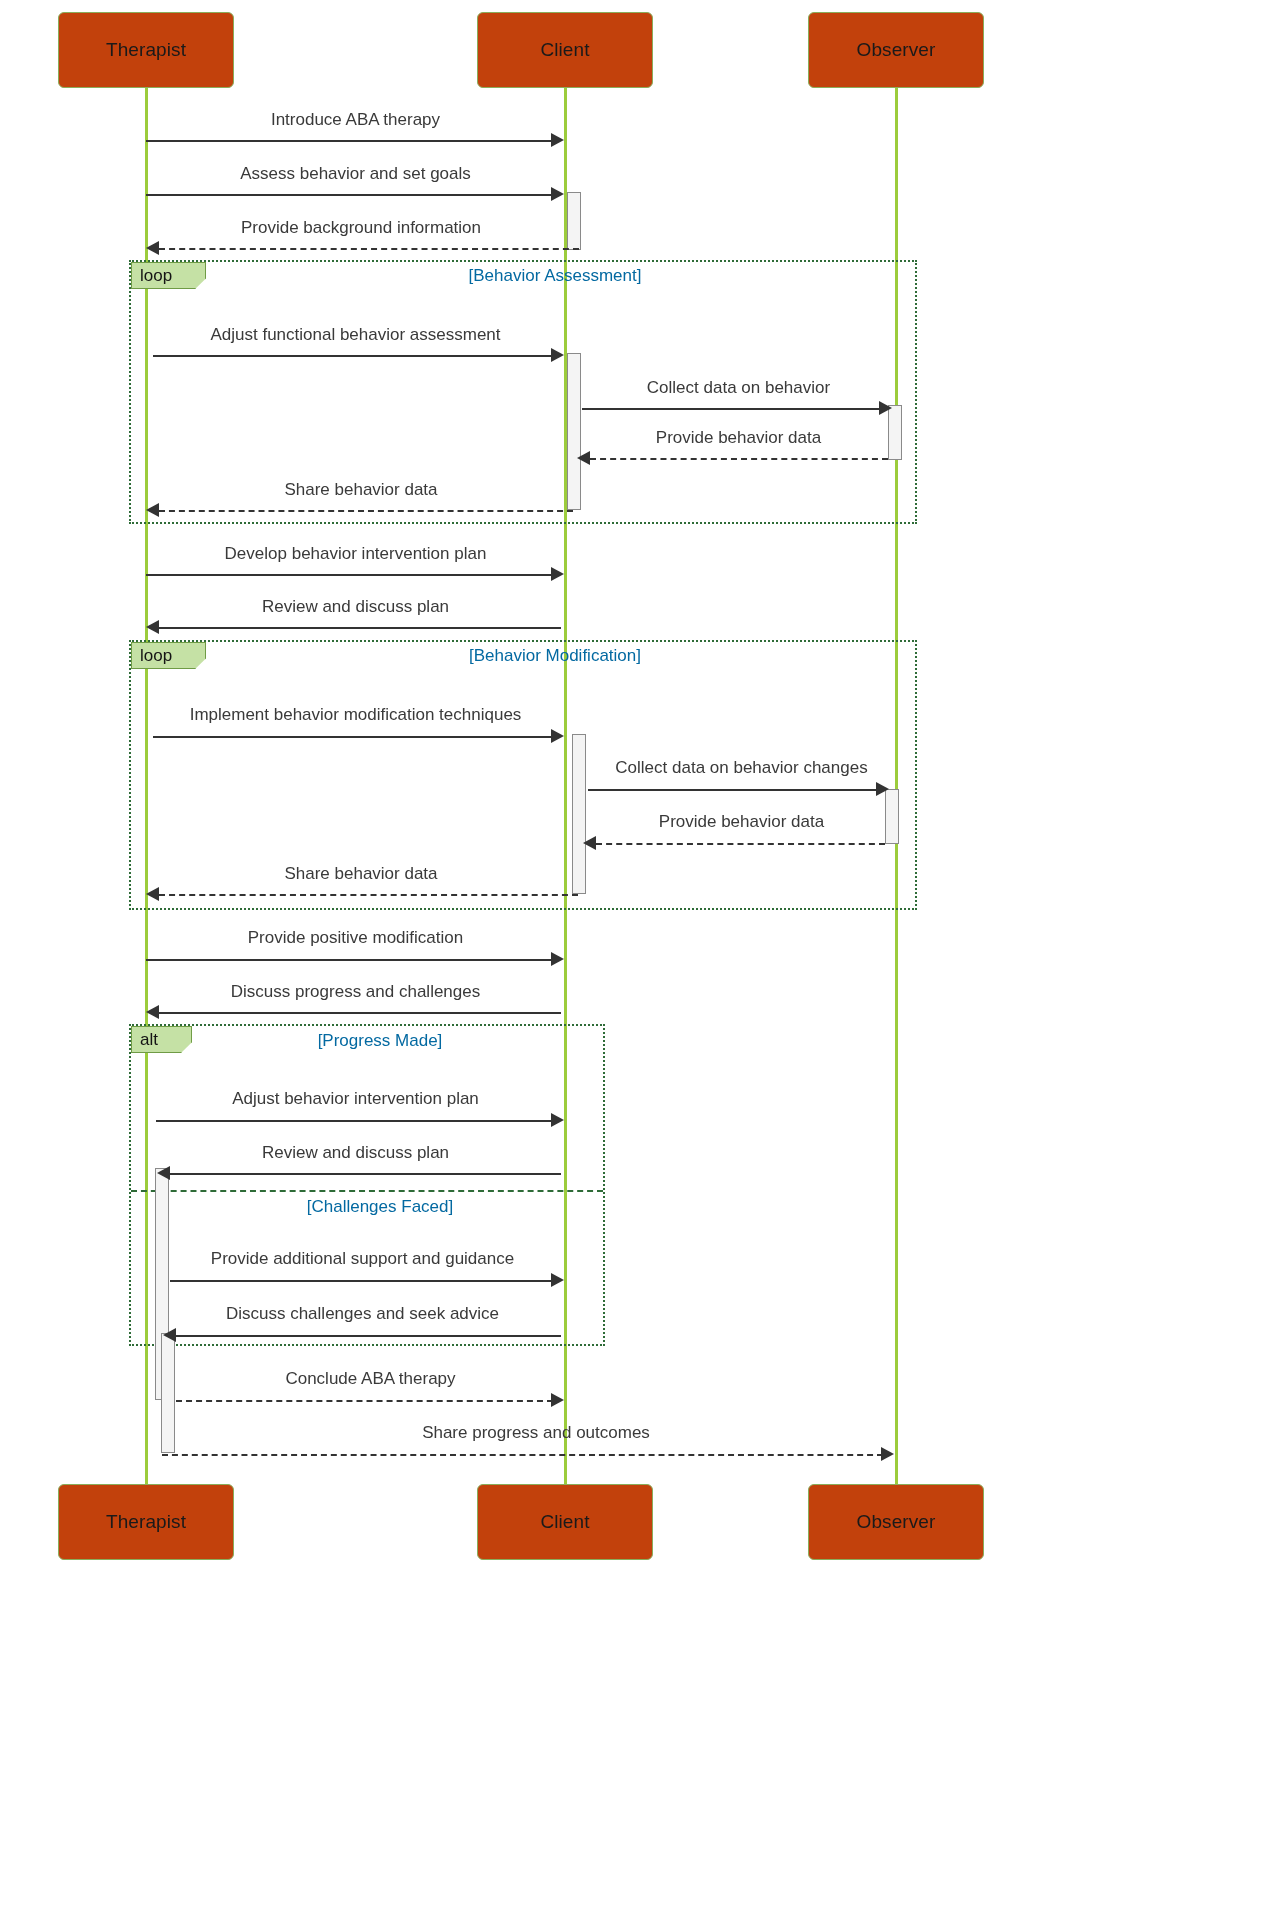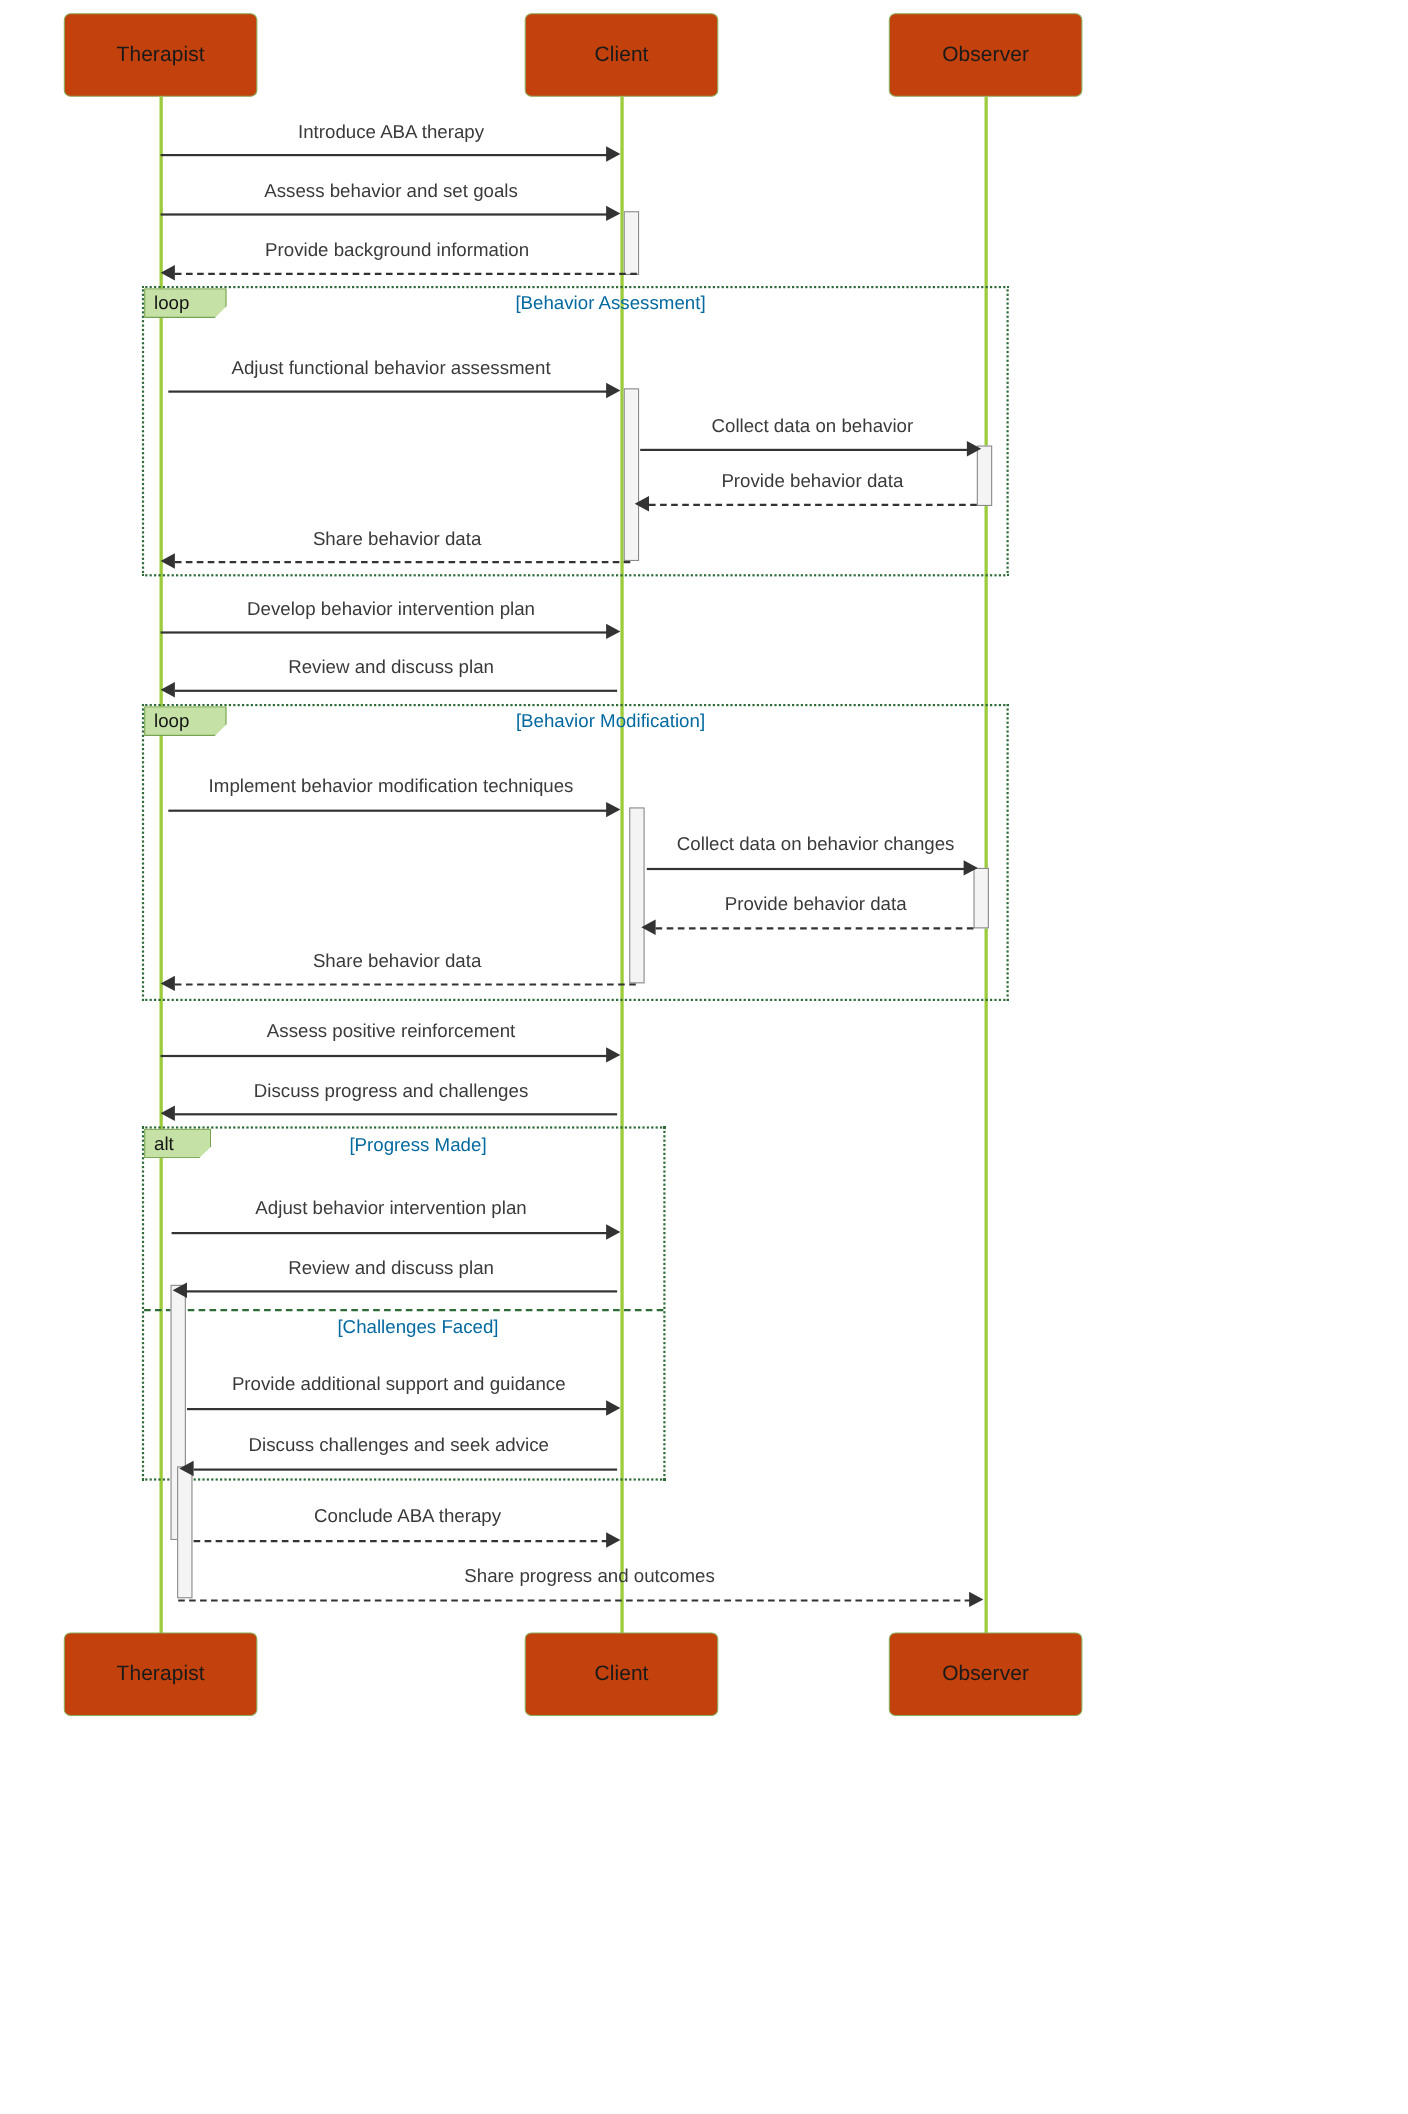--- a/index.html
+++ b/index.html
@@ -189,21 +189,21 @@
   <div class="arrowhead right" style="left:876px; top:782px;"></div>
 
   <div class="msg-label" style="left:588px; top:812px; width:307px;">Provide behavior data</div>
   <div class="msg-line dashed" style="left:596px; top:843px; width:289px;"></div>
   <div class="arrowhead left" style="left:583px; top:836px;"></div>
 
   <div class="msg-label" style="left:146px; top:864px; width:430px;">Share behavior data</div>
   <div class="msg-line dashed" style="left:159px; top:894px; width:419px;"></div>
   <div class="arrowhead left" style="left:146px; top:887px;"></div>
 
-  <div class="msg-label" style="left:146px; top:928px; width:419px;">Assess positive reinforcement</div>
+  <div class="msg-label" style="left:146px; top:928px; width:419px;">Provide positive modification</div>
   <div class="msg-line" style="left:146px; top:959px; width:407px;"></div>
   <div class="arrowhead right" style="left:551px; top:952px;"></div>
 
   <div class="msg-label" style="left:146px; top:982px; width:419px;">Discuss progress and challenges</div>
   <div class="msg-line" style="left:159px; top:1012px; width:402px;"></div>
   <div class="arrowhead left" style="left:146px; top:1005px;"></div>
 
   <div class="msg-label" style="left:146px; top:1089px; width:419px;">Adjust behavior intervention plan</div>
   <div class="msg-line" style="left:156px; top:1120px; width:397px;"></div>
   <div class="arrowhead right" style="left:551px; top:1113px;"></div>

